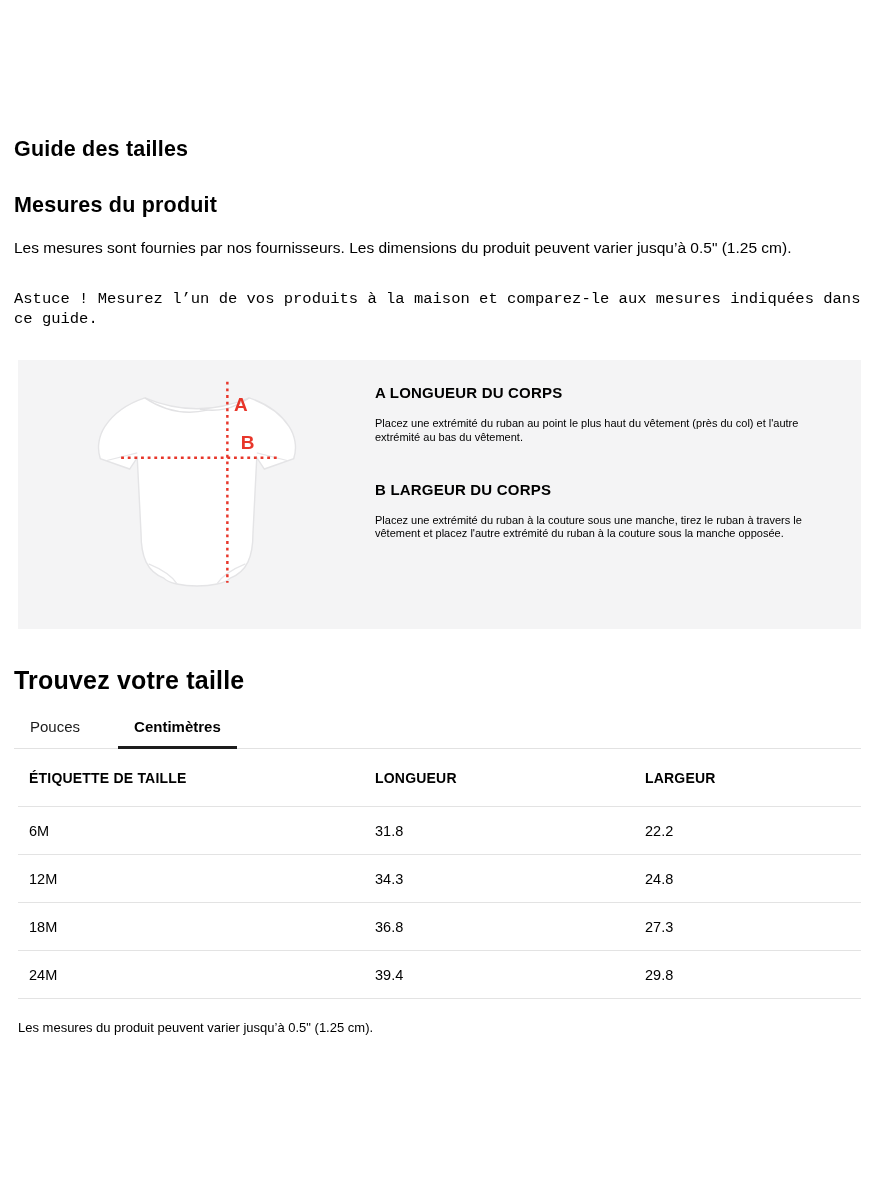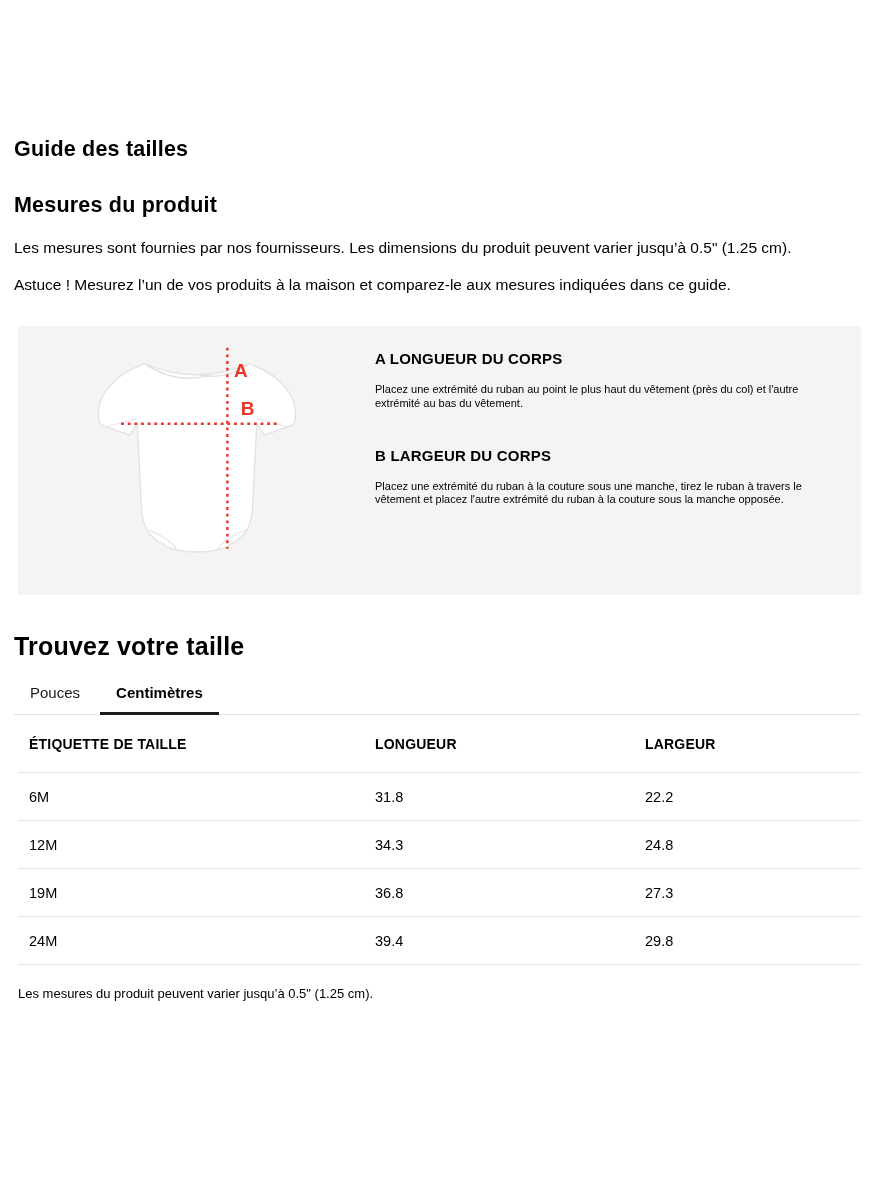--- a/index.html
+++ b/index.html
@@ -14,21 +14,21 @@
 
   .h1 {
     font-size:21.5px; font-weight:bold;
     margin:137px 14px 15px; letter-spacing:.2px;
   }
   .h2 {
     font-size:21.5px; font-weight:bold;
     margin:31px 14px 0; letter-spacing:.2px;
   }
   .para { font-size:15.5px; line-height:1.3; margin:20px 14px 0; }
-  .para.tip { margin-top:17px; }
+  .para.tip { margin-top:31px;font-family:Liberation Mono, monospace; }
 
   
   .panel {
     margin:31px 23px 0 18px;
     height:269px;
     background:#f4f4f5;
     display:flex;
   }
   .panel-figure {
     width:357px; flex:0 0 357px;
@@ -38,21 +38,21 @@
   .panel-figure svg { display:block; }
   .panel-info { flex:1; padding:24px 16px 0 0; }
   .panel-title { font-size:15px; font-weight:bold; letter-spacing:.2px; }
   .panel-title.b { margin-top:36px; }
   .panel-text { font-size:11px; line-height:1.24; margin-top:16px; }
 
   .h2-find { font-size:25px; margin-top:37px; }
 
   
   .tabs {
-    display:flex; gap:4px;
+    display:flex; gap:22px;
     margin:13px 23px 0 14px;
     border-bottom:1px solid #e2e2e2;
   }
   .tab {
     background:none; border:none; font-family:inherit;
     font-size:15px; color:#1a1a1a;
     padding:10px 16px 13px; cursor:pointer; position:relative;
   }
   .tab.active { font-weight:bold; color:#000;text-align:center; }
   .tab.active::after {
@@ -160,21 +160,21 @@
         <td class="first">6M</td>
         <td>31.8</td>
         <td>22.2</td>
       </tr>
       <tr>
         <td class="first">12M</td>
         <td>34.3</td>
         <td>24.8</td>
       </tr>
       <tr>
-        <td class="first">19M</td>
+        <td class="first">18M</td>
         <td>36.8</td>
         <td>27.3</td>
       </tr>
       <tr>
         <td class="first">24M</td>
         <td>39.4</td>
         <td>29.8</td>
       </tr>
     </tbody>
   </table>

